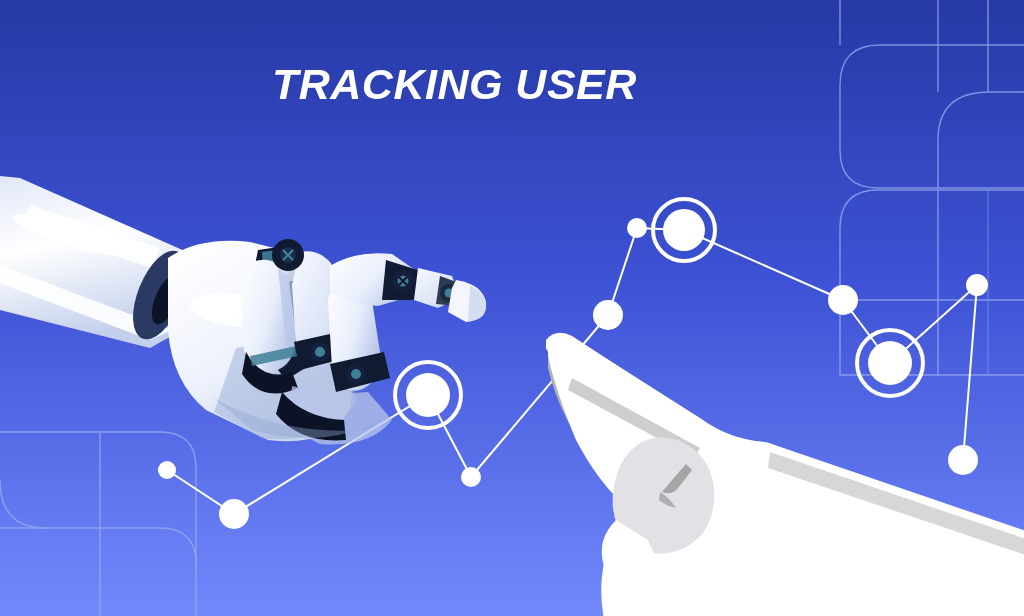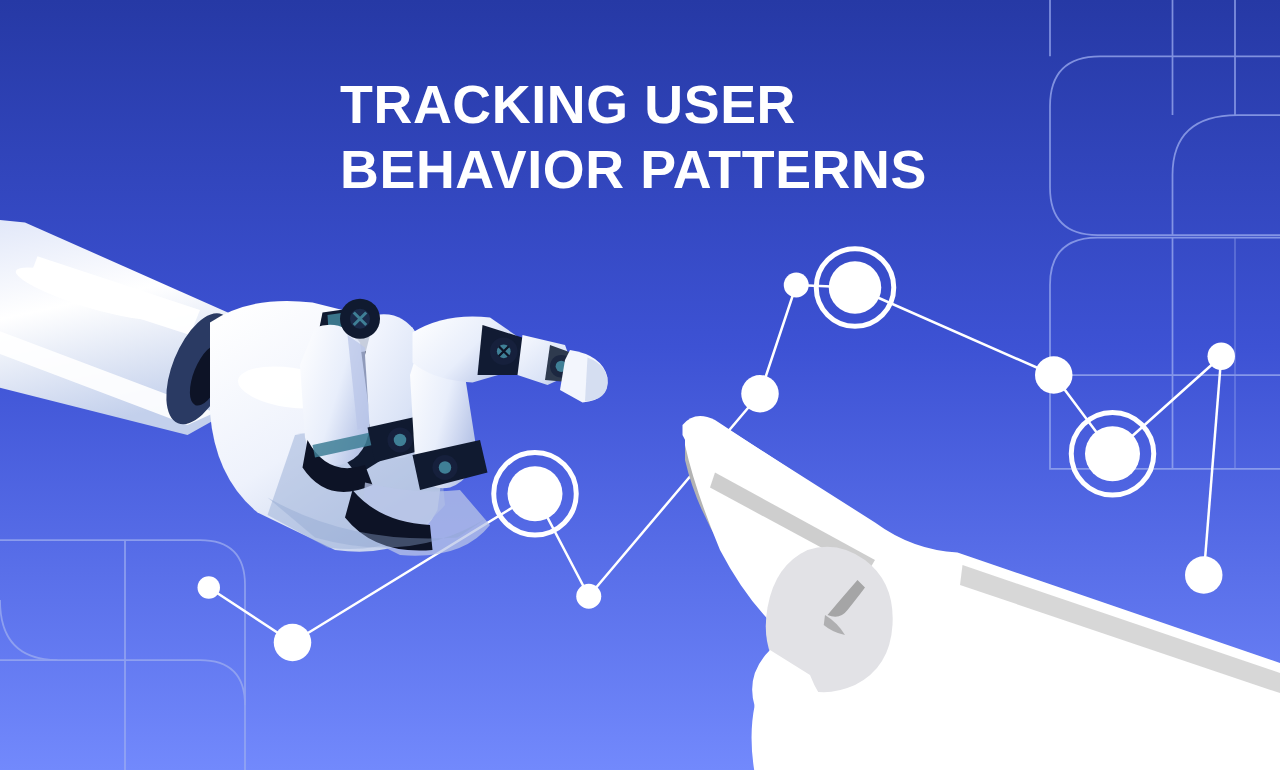--- a/index.html
+++ b/index.html
@@ -6,20 +6,21 @@
     margin: 0;
     padding: 0;
     background: #1f2f96;
   }
   #stage {
     position: relative;
     width: 1024px;
     height: 616px;
     overflow: hidden;
     font-family: "Liberation Sans", sans-serif;
+    font-style: italic;
   }
   #art {
     position: absolute;
     inset: 0;
     width: 1024px;
     height: 616px;
     display: block;
   }
   #title-block {
     position: absolute;
@@ -230,16 +231,15 @@
                  Q660 572 648 540 Z" fill="#ffffff"></path>
 
         <path d="M770 452 L1064 552 L1064 568 L768 468 Z" fill="#c9c9c9" opacity="0.75"></path>
       </g>
 
     </g>
   </svg>
 
   <div id="title-block">
     <div class="title-line">TRACKING USER</div>
-    <div class="title-line">BEHAVIOR PATTERNS</div>
   </div>
 
 </div>
 
 </body></html>

